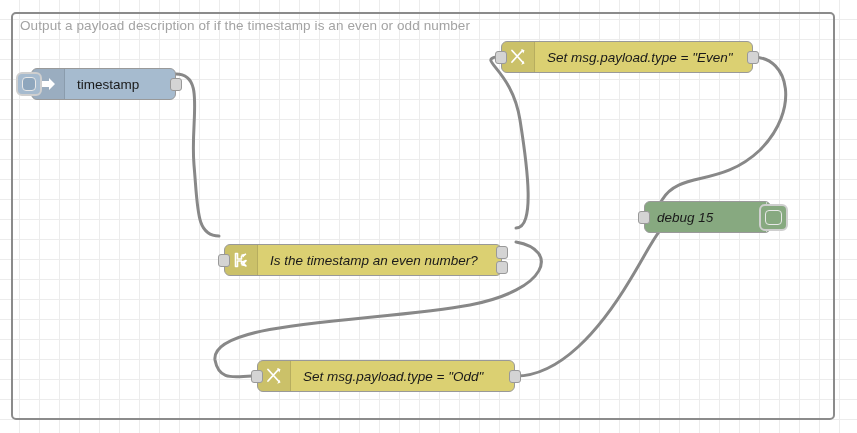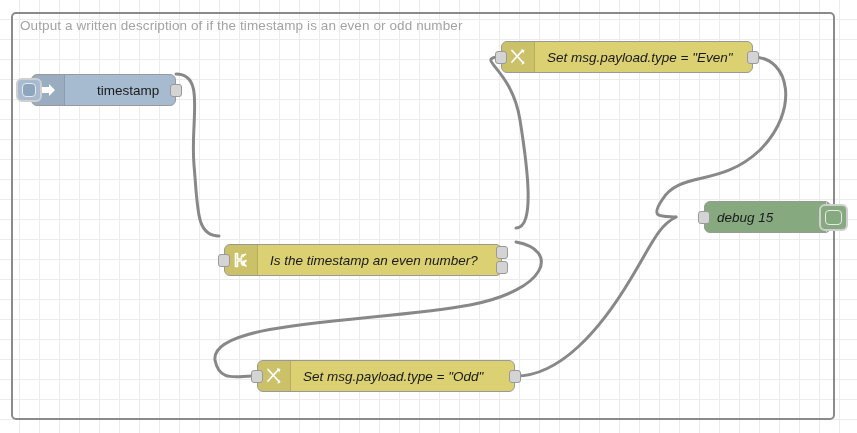--- a/index.html
+++ b/index.html
@@ -75,23 +75,22 @@
     width: 12px;
     height: 13px;
     background: #d4d4d4;
     border: 1px solid #999999;
     border-radius: 3px;
     box-sizing: border-box;
   }
 
   
   #inject-node {
-    left: 31px; top: 74px; width: 145px;
+    left: 31px; top: 68px; width: 145px;
     background: #a6bbcf;
-    gap: 20px;
   }
   #inject-node .inject-btn {
     position: absolute;
     left: -16px;
     top: 3px;
     width: 26px;
     height: 24px;
     background: #a6bbcf;
     border: 2px solid #cfcfcf;
     border-radius: 6px;
@@ -128,21 +127,21 @@
   #change-even-node {
     left: 501px; top: 41px; width: 252px;
     background: #dbd072;
   }
   #change-odd-node {
     left: 257px; top: 360px; width: 258px;
     background: #dbd072;
   }
   
   #debug-node {
-    left: 704px; top: 201px; width: 127px;
+    left: 644px; top: 201px; width: 127px;
     background: #87a980;
     gap: 41px;
   }
   #debug-node .debug-lines {
     width: 26px;
     height: 100%;
     display: flex;
     align-items: center;
     justify-content: center;
     border-left: 1px dotted rgba(255,255,255,0.55);
@@ -168,21 +167,21 @@
     border-radius: 4px;
     box-sizing: border-box;
   }
 </style>
 </head>
 <body>
 
 <div id="canvas">
 
   <div class="group-box"></div>
-  <div class="group-title">Output a written description of if the timestamp is an even or odd number</div>
+  <div class="group-title">Output a payload description of if the timestamp is an even or odd number</div>
 
   <svg class="wires" viewBox="0 0 857 433">
     <path class="wire" d="M 176,74 C 206,74 190,120 194,165 C 198,210 196,236 219,236"></path>
     <path class="wire" d="M 516,228 C 535,228 528,170 520,120 C 512,70 478,60 496,57"></path>
     <path class="wire" d="M 516,242 C 560,250 548,290 470,305 C 380,322 210,320 215,360 C 219,382 236,376 252,376"></path>
     <path class="wire" d="M 753,57 C 790,57 800,110 760,150 C 720,188 680,170 662,200 C 650,218 660,216 676,217"></path>
     <path class="wire" d="M 516,376 C 560,376 600,330 630,280 C 652,244 658,226 676,217"></path>
   </svg>
 
   <div class="node" id="inject-node">

